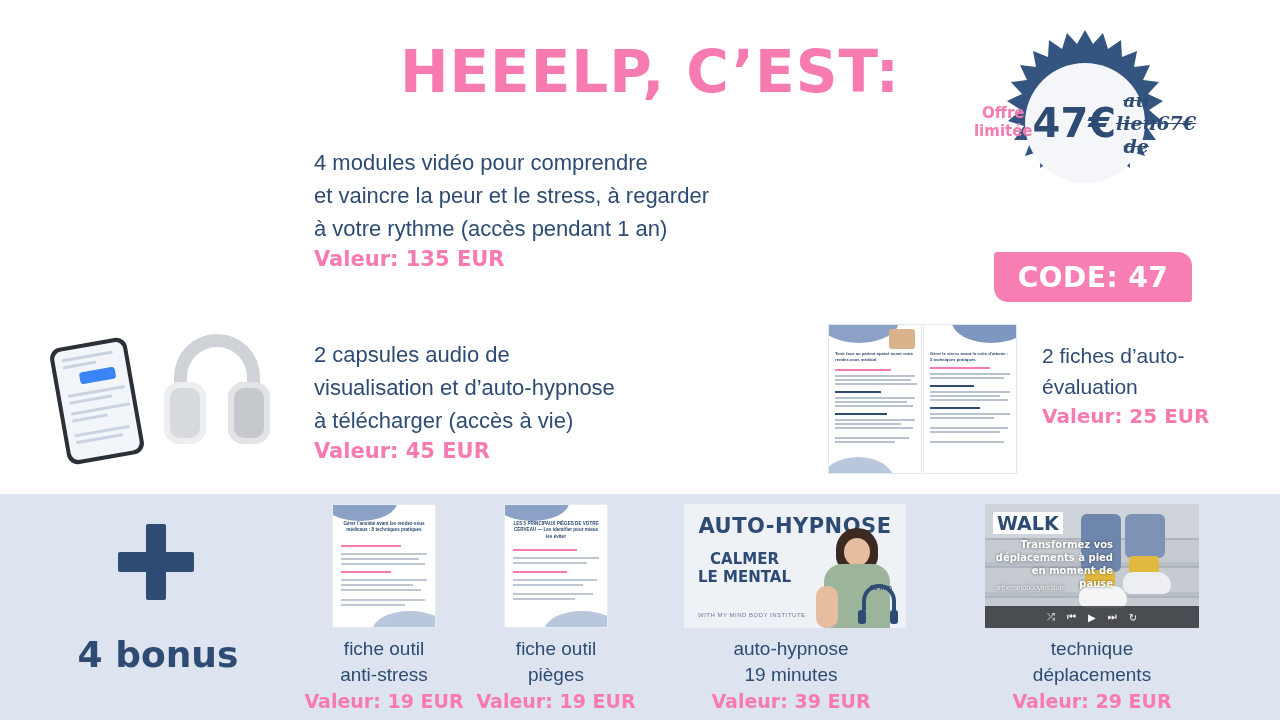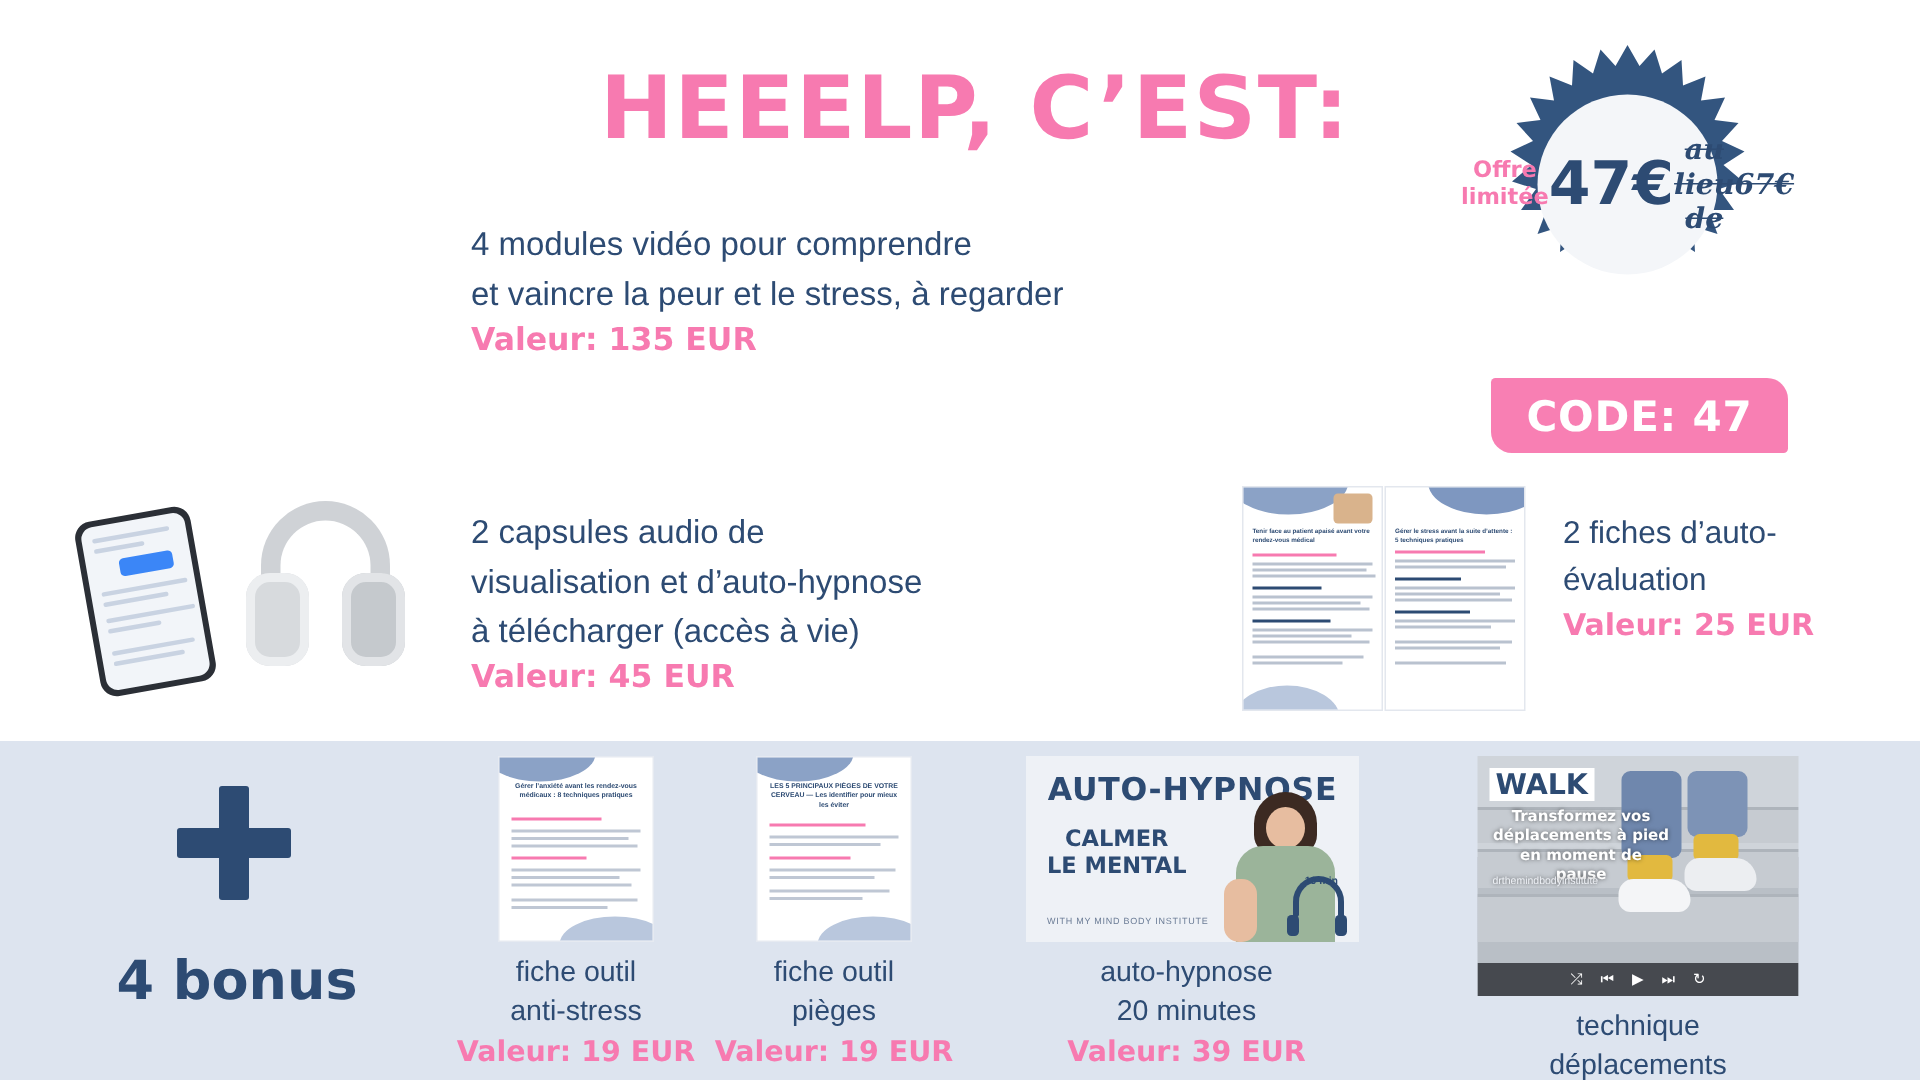--- a/index.html
+++ b/index.html
@@ -267,22 +267,23 @@
     border-radius:18px 18px 0 0;
   }
   .tv-hp-l { position:absolute; right:40px; bottom:4px; width:8px; height:14px; background:#2d4b73; border-radius:3px;}
   .tv-hp-r { position:absolute; right:8px; bottom:4px; width:8px; height:14px; background:#2d4b73; border-radius:3px;}
   .tv-min {
     position:absolute; right:14px; top:80px; font-size:7px; color:#2d4b73; font-weight:700;
   }
 
   
   .thumb-walk {
-    position:relative; width:214px; height:160px; margin:0 auto; overflow:hidden;
+    position:relative; width:214px; height:124px; margin:0 auto; overflow:hidden;
     background: linear-gradient(#cfd4da 0 42%, #b9bfc6 42% 100%);
+    text-align: right;
   }
   .stair { position:absolute; left:0; width:100%; background:#c6cbd1; border-top:2px solid #aeb4bb; }
   .walk-legs { position:absolute; right:22px; top:10px; width:96px; height:114px; }
   .walk-legs .jean1 { position:absolute; left:0; top:0; width:40px; height:58px; background:#6f87ad; border-radius:6px;}
   .walk-legs .jean2 { position:absolute; left:44px; top:0; width:40px; height:44px; background:#7d93b6; border-radius:6px;}
   .walk-legs .sock1 { position:absolute; left:4px; top:56px; width:30px; height:18px; background:#e2b93f; border-radius:4px;}
   .walk-legs .sock2 { position:absolute; left:48px; top:42px; width:30px; height:18px; background:#e2b93f; border-radius:4px;}
   .walk-legs .shoe1 { position:absolute; left:-2px; top:72px; width:48px; height:22px; background:#f4f5f7; border-radius:10px 14px 8px 8px;}
   .walk-legs .shoe2 { position:absolute; left:42px; top:58px; width:48px; height:22px; background:#eceef1; border-radius:10px 14px 8px 8px;}
   .walk-title {
@@ -311,20 +312,21 @@
 <body>
 
 <div class="page">
 
   <div class="title">HEEELP, C’EST:</div>
 
 
   <div class="block" id="block-modules">
     <div class="line">4 modules vidéo pour comprendre</div>
     <div class="line">et vaincre la peur et le stress, à regarder</div>
+    <div class="line">à votre rythme (accès pendant 1 an)</div>
     <div class="valeur">Valeur: 135 EUR</div>
   </div>
 
   <div class="audio-mock">
     <div class="phone">
       <div class="phone-screen">
         <div class="ln" style="top:8px;  width:52px;"></div>
         <div class="ln" style="top:15px; width:34px;"></div>
         <div class="phone-badge"></div>
         <div class="ln" style="top:44px; width:58px;"></div>
@@ -469,21 +471,21 @@
           <div class="face"></div>
           <div class="torso"></div>
           <div class="arm"></div>
       </div>
       <div class="tv-hp"></div>
       <div class="tv-hp-l"></div>
       <div class="tv-hp-r"></div>
       <div class="tv-min">19 min</div>
     </div>
     <div class="cap">auto-hypnose</div>
-    <div class="cap" style="margin-top:0">20 minutes</div>
+    <div class="cap" style="margin-top:0">19 minutes</div>
     <div class="val">Valeur: 39 EUR</div>
   </div>
 
   <div class="bonus-item" id="bonus-4">
     <div class="thumb-walk">
       <div class="stair" style="top:34px;  height:24px;"></div>
       <div class="stair" style="top:62px;  height:26px;"></div>
       <div class="stair" style="top:92px;  height:32px;"></div>
       <div class="walk-legs">
         <div class="jean1"></div>

